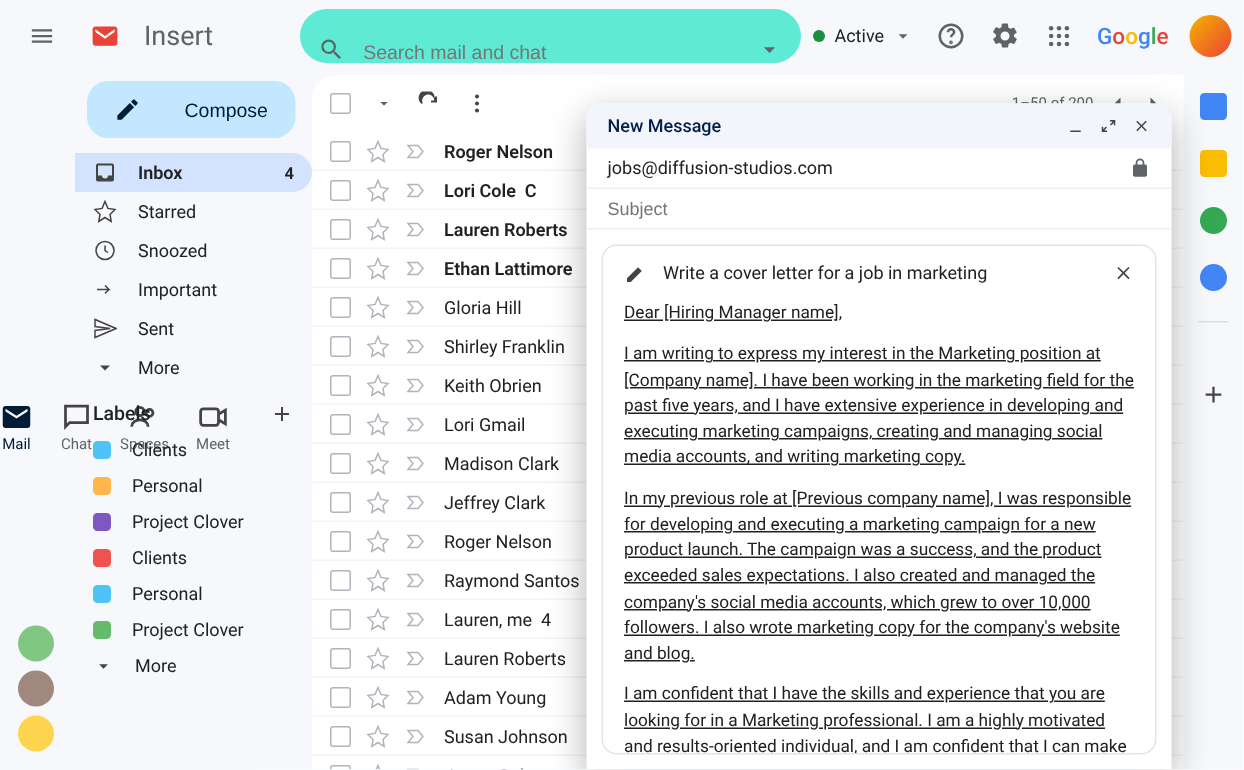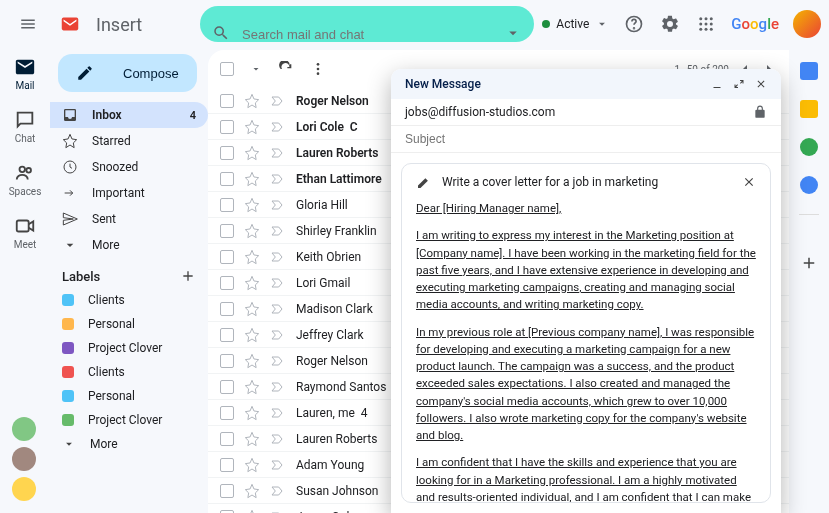--- a/index.html
+++ b/index.html
@@ -11,21 +11,21 @@
 .search-container { flex: 1; max-width: 400px; margin-left: 50px; }
 .search-box { background: #5eead4; border-radius: 24px; height: 36px; display: flex; align-items: flex-end; padding: 0 12px; gap: 12px; }
 .search-box input { border: none; background: transparent; font-size: 13px; flex: 1; outline: none; }
 .header-right { display: flex; align-items: center; gap: 14px; margin-left: auto; }
 .status-chip { display: flex; align-items: center; gap: 6px; font-size: 12px; }
 .status-dot { width: 8px; height: 8px; background: #1e8e3e; border-radius: 50%; }
 .icon-btn { width: 22px; height: 22px; display: flex; align-items: center; justify-content: center; color: #5f6368; cursor: pointer; }
 .google-text { display: flex; font-size: 15px; font-weight: 500; }
 .avatar { width: 28px; height: 28px; border-radius: 50%; background: linear-gradient(135deg,#f4b400,#ea4335); }
 .main { display: flex; height: calc(513px - 48px); }
-.left-rail { width: 50px; display: flex; flex-direction: column; align-items: center; padding-top: 8px; gap: 18px; }
+.left-rail { width: 50px; display: flex; flex-direction: row; align-items: center; padding-top: 8px; gap: 18px; }
 .rail-item { display: flex; flex-direction: column; align-items: center; gap: 2px; font-size: 10px; color: #5f6368; cursor: pointer; }
 .rail-item.active { color: #001d35; }
 .rail-item svg { width: 22px; height: 22px; }
 .sidebar { width: 158px; padding: 6px 0; }
 .compose-btn { margin: 0 8px 10px; background: #c2e7ff; color: #001d35; border: none; border-radius: 14px; padding: 10px 18px; font-size: 13px; font-weight: 500; display: flex; align-items: center; gap: 29px; cursor: pointer; }
 .nav-item { display: flex; align-items: center; padding: 4px 12px; gap: 14px; font-size: 12px; border-radius: 0 16px 16px 0; cursor: pointer; height: 26px; }
 .nav-item.active { background: #d3e3fd; font-weight: 600; }
 .nav-item .count { margin-left: auto; font-size: 11px; }
 .nav-item svg { width: 16px; height: 16px; color: #444; }
 .labels-header { display: flex; align-items: center; justify-content: space-between; padding: 10px 12px 4px; font-size: 13px; font-weight: 500; }

